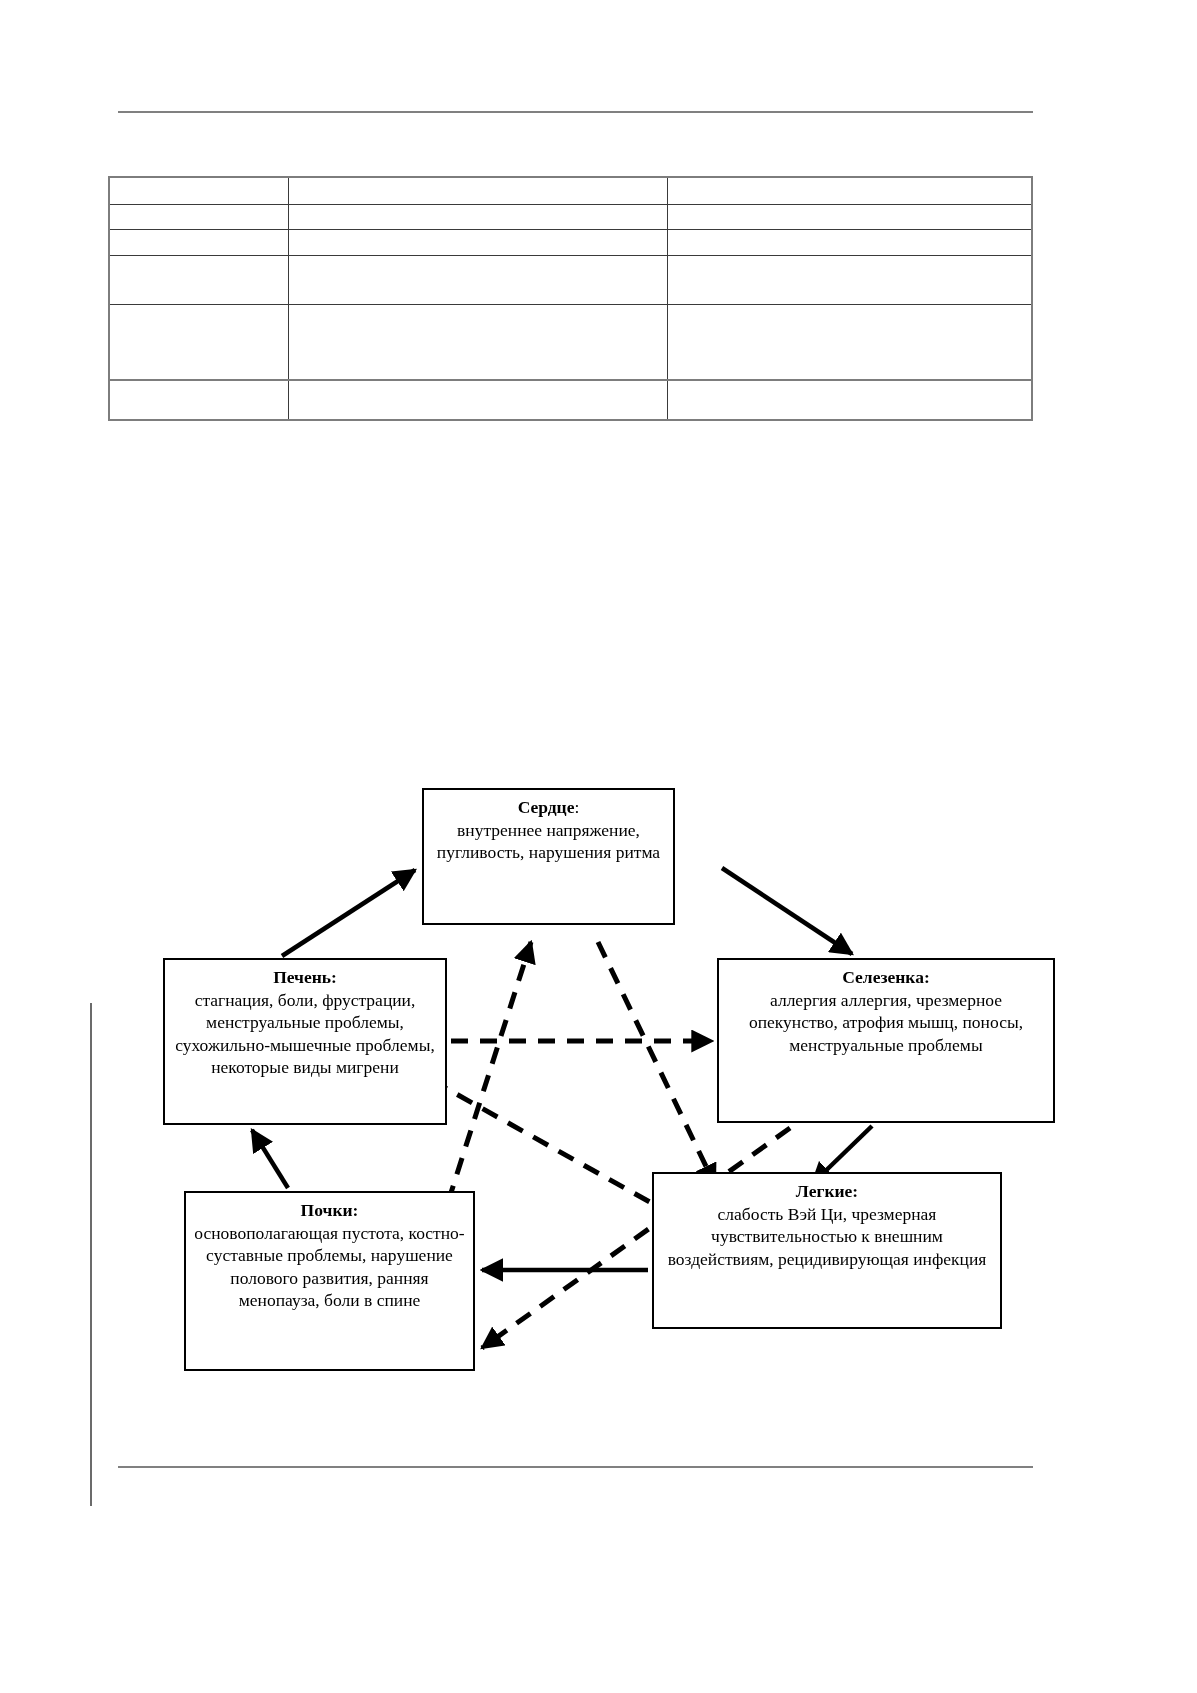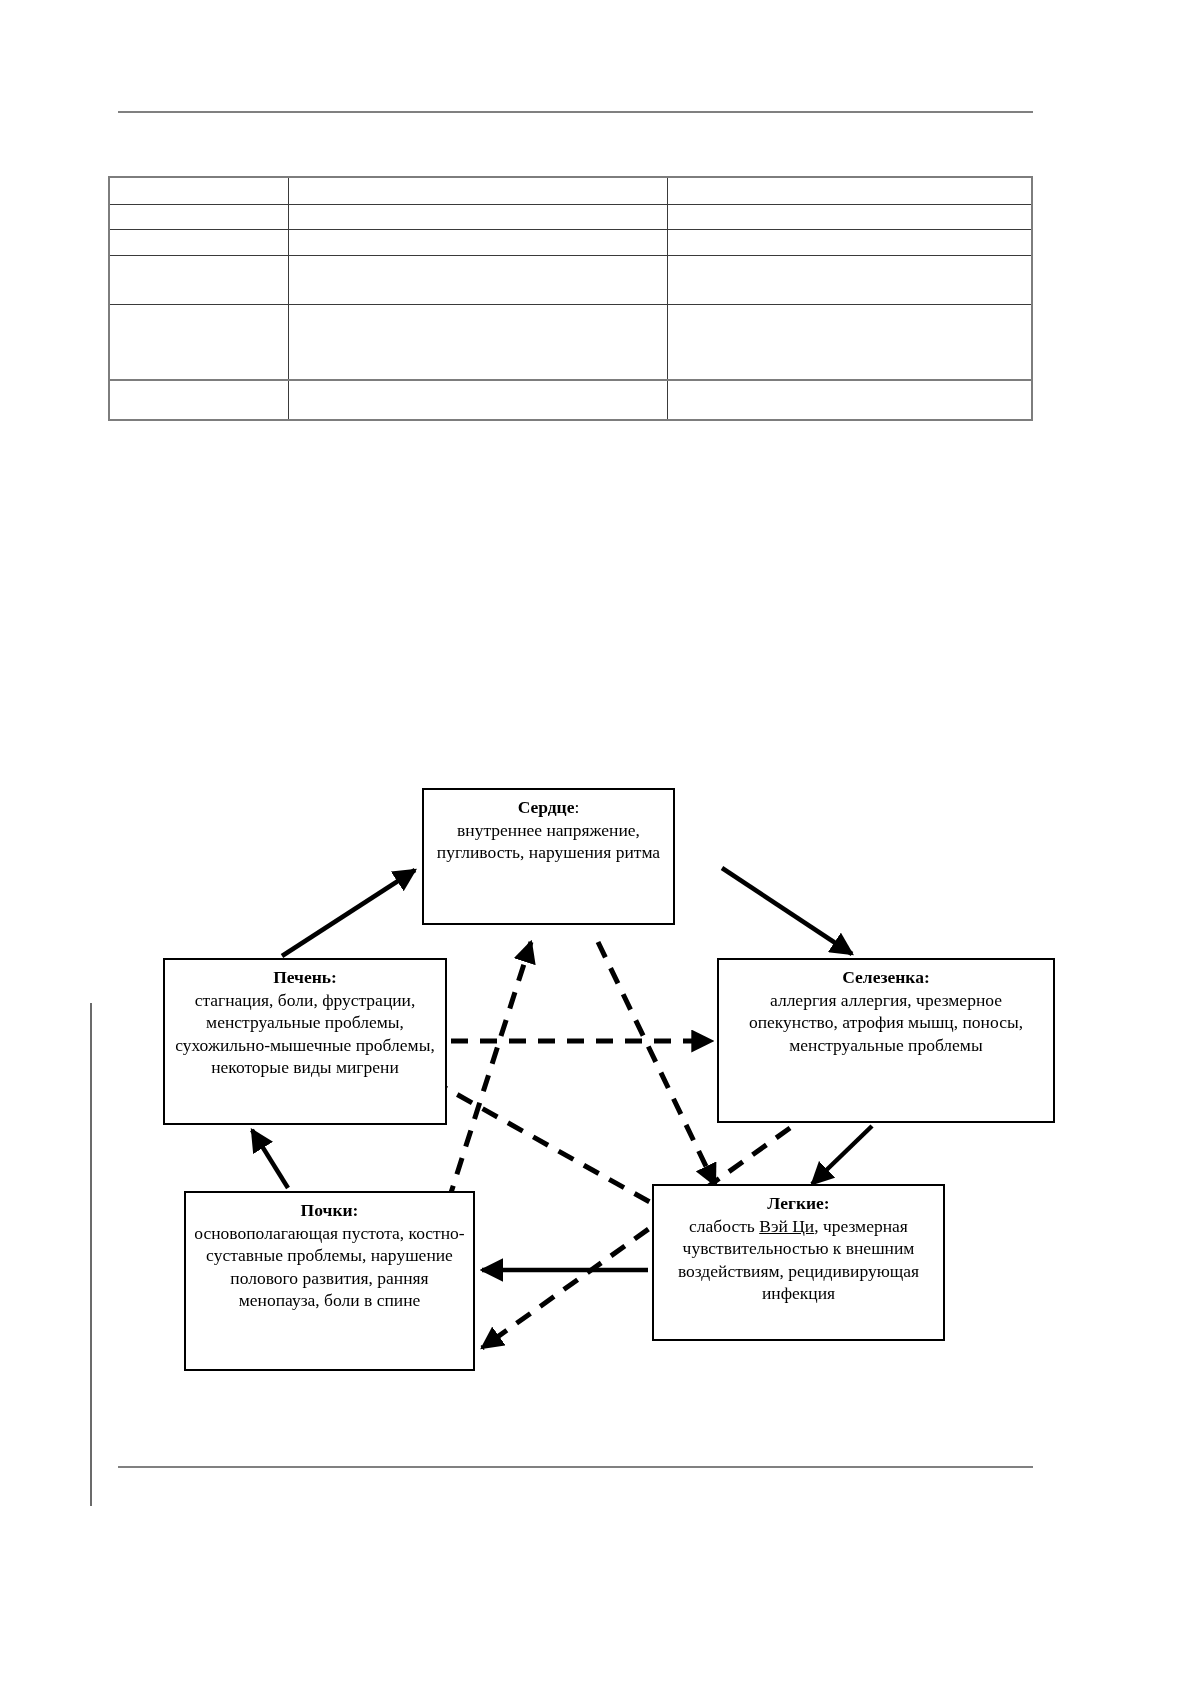--- a/index.html
+++ b/index.html
@@ -98,28 +98,28 @@
     font-size: 17.5px;
     line-height: 22.5px;
     padding: 6px 8px 0 8px;
     z-index: 3;
   }
   .node-title {
     font-weight: bold;
     display: block;
   }
   .node-body { display: block; }
-  .uline { text-decoration: underline; }
+  .uline { }
 
   
   #box-heart   { left: 422px; top: 28px;  width: 253px; height: 137px; font-family: Liberation Serif, serif; }
   #box-liver   { left: 133px; top: 198px; width: 284px; height: 167px; margin-left: 30px; }
   #box-spleen  { left: 717px; top: 198px; width: 338px; height: 165px; }
   #box-kidneys { left: 184px; top: 431px; width: 291px; height: 180px; }
-  #box-lungs   { left: 652px; top: 424px; width: 293px; height: 157px; }
+  #box-lungs   { left: 652px; top: 412px; width: 350px; height: 157px; }
 </style>
 </head>
 <body>
 
 <div class="page">
 
   <div class="rule header-rule"></div>
   <div class="rule footer-rule"></div>
 
   <table class="data-table">

